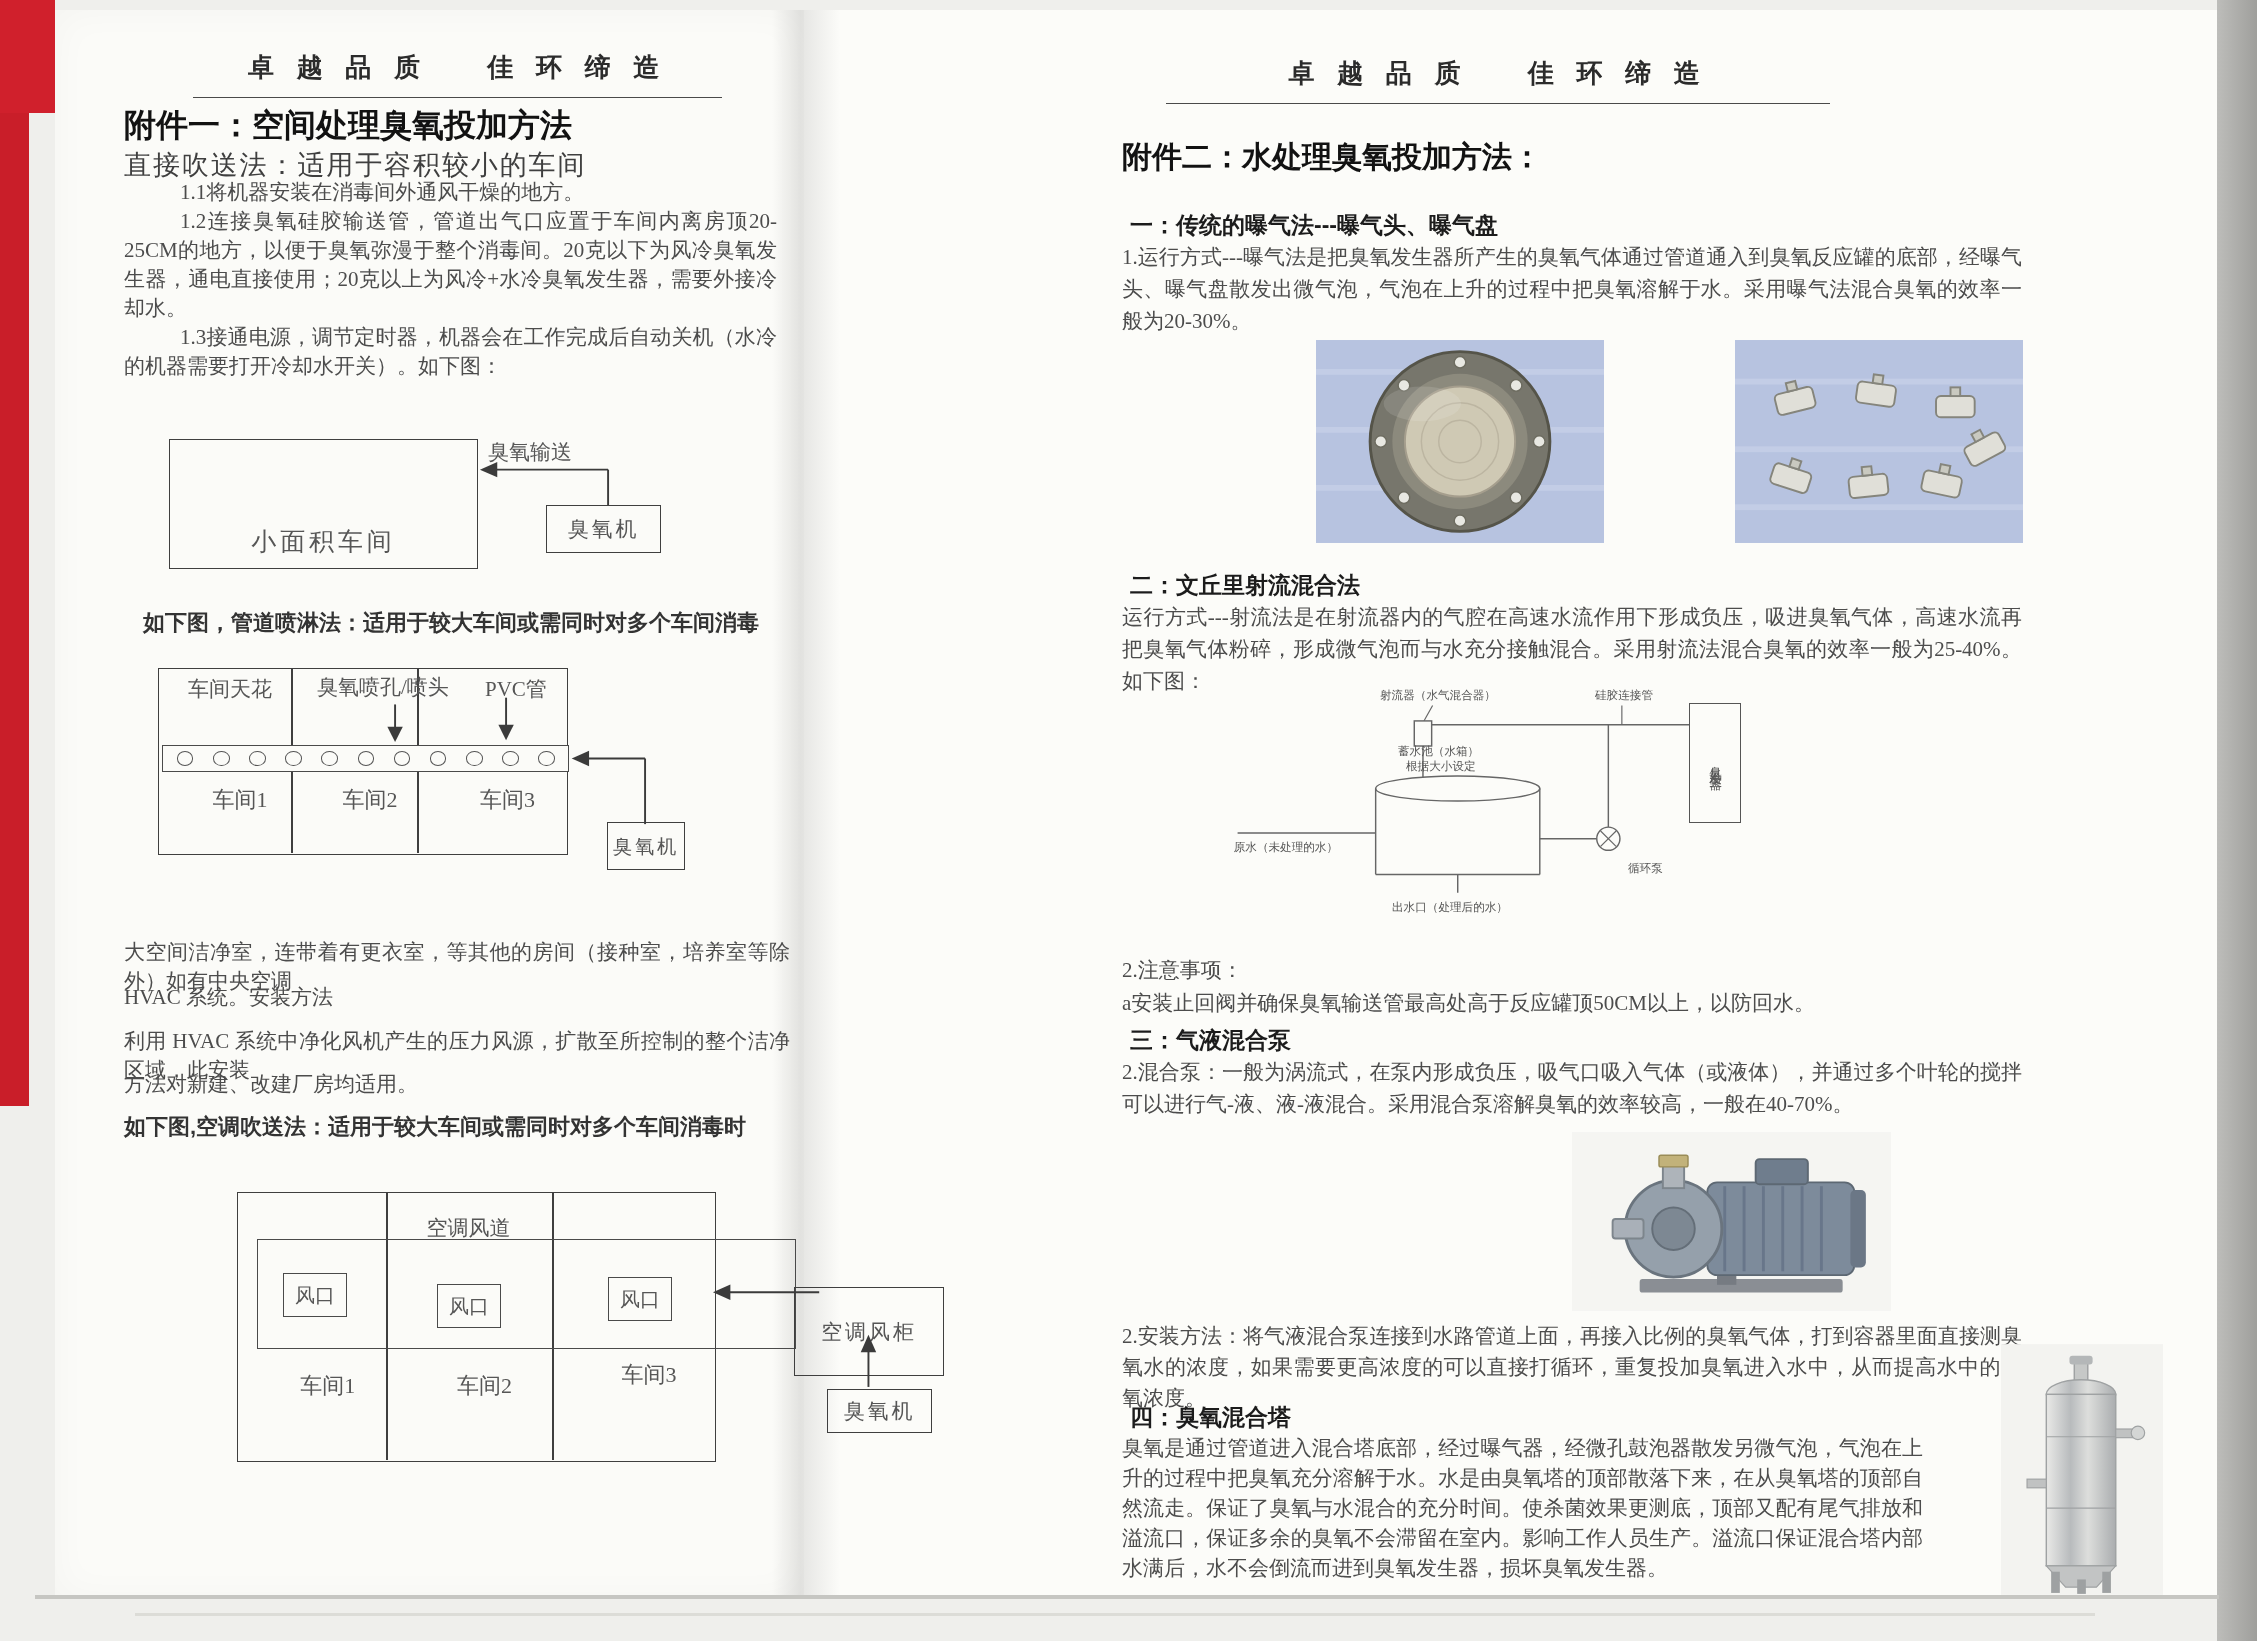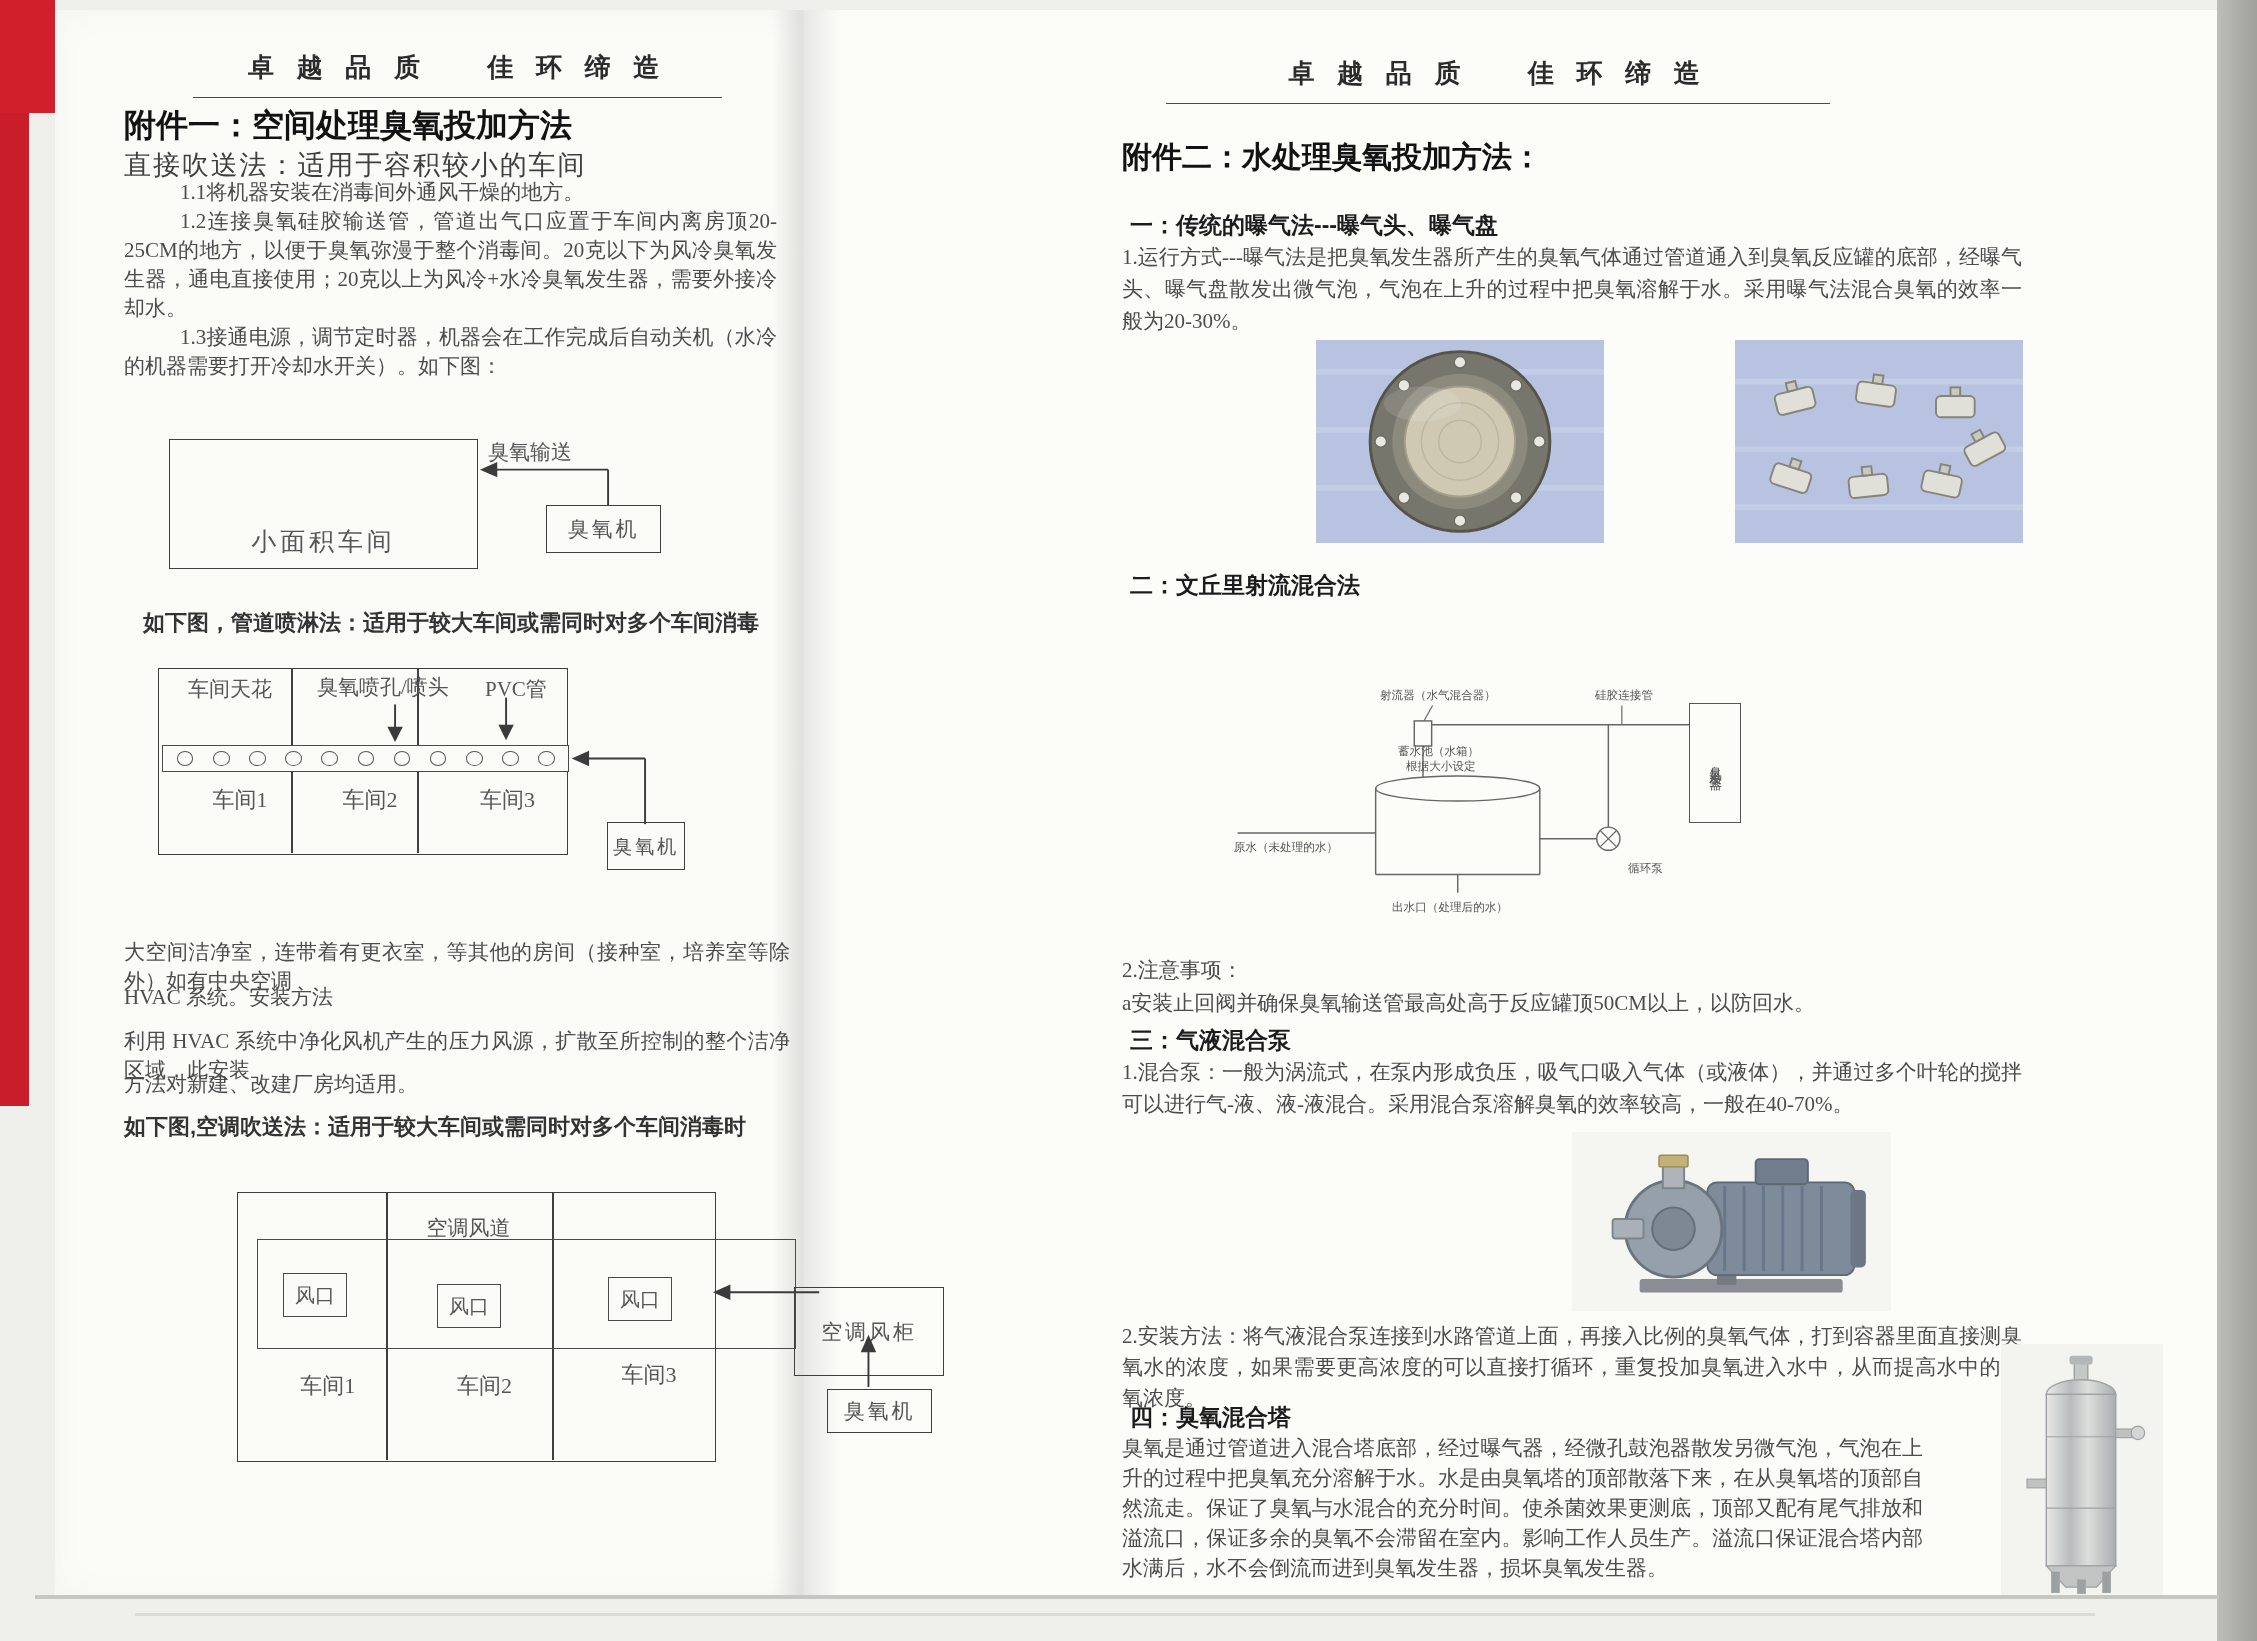--- a/index.html
+++ b/index.html
@@ -218,20 +218,21 @@
           <rect x="-5" y="-19" width="10" height="9" fill="#c9c9c0"></rect>
         </g>
       <g transform="translate(258,112) rotate(-28)">
           <rect x="-20" y="-10" width="40" height="22" rx="5"></rect>
           <rect x="-5" y="-19" width="10" height="9" fill="#c9c9c0"></rect>
         </g>
     </g>
   </svg>
 
   <div class="abs sec-h" style="left:1130px;top:570px;">二：文丘里射流混合法</div>
+  <div class="abs body-t" style="left:1122px;top:601px;width:900px;line-height:32px;">运行方式---射流法是在射流器内的气腔在高速水流作用下形成负压，吸进臭氧气体，高速水流再把臭氧气体粉碎，形成微气泡而与水充分接触混合。采用射流法混合臭氧的效率一般为25-40%。如下图：</div>
 
   <div class="abs" style="left:1226px;top:686px;width:560px;height:261px;">
     <svg class="abs" style="left:0;top:0;" width="560" height="261" viewBox="0 0 580 270">
       <line x1="204" y1="40" x2="480" y2="40" stroke="#666" stroke-width="1.5"></line>
       <line x1="410" y1="20" x2="410" y2="40" stroke="#666" stroke-width="1.2"></line>
       <line x1="214" y1="20" x2="205" y2="36" stroke="#666" stroke-width="1.2"></line>
       <rect x="195" y="36" width="18" height="26" fill="#fcfcf9" stroke="#666" stroke-width="1.5"></rect>
       <line x1="204" y1="62" x2="204" y2="103" stroke="#666" stroke-width="1.5"></line>
       <ellipse cx="240" cy="106" rx="85" ry="13" fill="#fcfcf9" stroke="#666" stroke-width="1.5"></ellipse>
       <line x1="155" y1="106" x2="155" y2="195" stroke="#666" stroke-width="1.5"></line>
@@ -252,21 +253,21 @@
     <div class="abs vlab" style="left:180px;top:73px;">根据大小设定</div>
     <div class="abs vlab" style="left:7.7px;top:154px;">原水（未处理的水）</div>
     <div class="abs vlab" style="left:402px;top:147px;margin-top:28px;">循环泵</div>
     <div class="abs vlab" style="left:166px;top:214px;">出水口（处理后的水）</div>
   </div>
 
   <div class="abs note-t" style="left:1122px;top:956px;">2.注意事项：</div>
   <div class="abs note-t" style="left:1122px;top:989px;width:900px;">a安装止回阀并确保臭氧输送管最高处高于反应罐顶50CM以上，以防回水。</div>
 
   <div class="abs sec-h" style="left:1130px;top:1025px;">三：气液混合泵</div>
-  <div class="abs body-t" style="left:1122px;top:1056px;width:900px;line-height:32px;">1.混合泵：一般为涡流式，在泵内形成负压，吸气口吸入气体（或液体），并通过多个叶轮的搅拌可以进行气-液、液-液混合。采用混合泵溶解臭氧的效率较高，一般在40-70%。</div>
+  <div class="abs body-t" style="left:1122px;top:1056px;width:900px;line-height:32px;">2.混合泵：一般为涡流式，在泵内形成负压，吸气口吸入气体（或液体），并通过多个叶轮的搅拌可以进行气-液、液-液混合。采用混合泵溶解臭氧的效率较高，一般在40-70%。</div>
 
   <svg class="abs" style="left:1572px;top:1132px;" width="319" height="179" viewBox="0 0 330 185">
     <rect width="330" height="185" fill="#f5f5f2"></rect>
     <rect x="70" y="152" width="210" height="14" rx="3" fill="#8a8e94"></rect>
     <rect x="150" y="148" width="20" height="10" fill="#767b82"></rect>
     <rect x="140" y="52" width="152" height="96" rx="10" fill="#7d8b9b" stroke="#5d6873" stroke-width="2"></rect>
     <g stroke="#68768a" stroke-width="3">
         <line x1="158" y1="56" x2="158" y2="144"></line>
         <line x1="178" y1="56" x2="178" y2="144"></line>
       <line x1="198" y1="56" x2="198" y2="144"></line>

